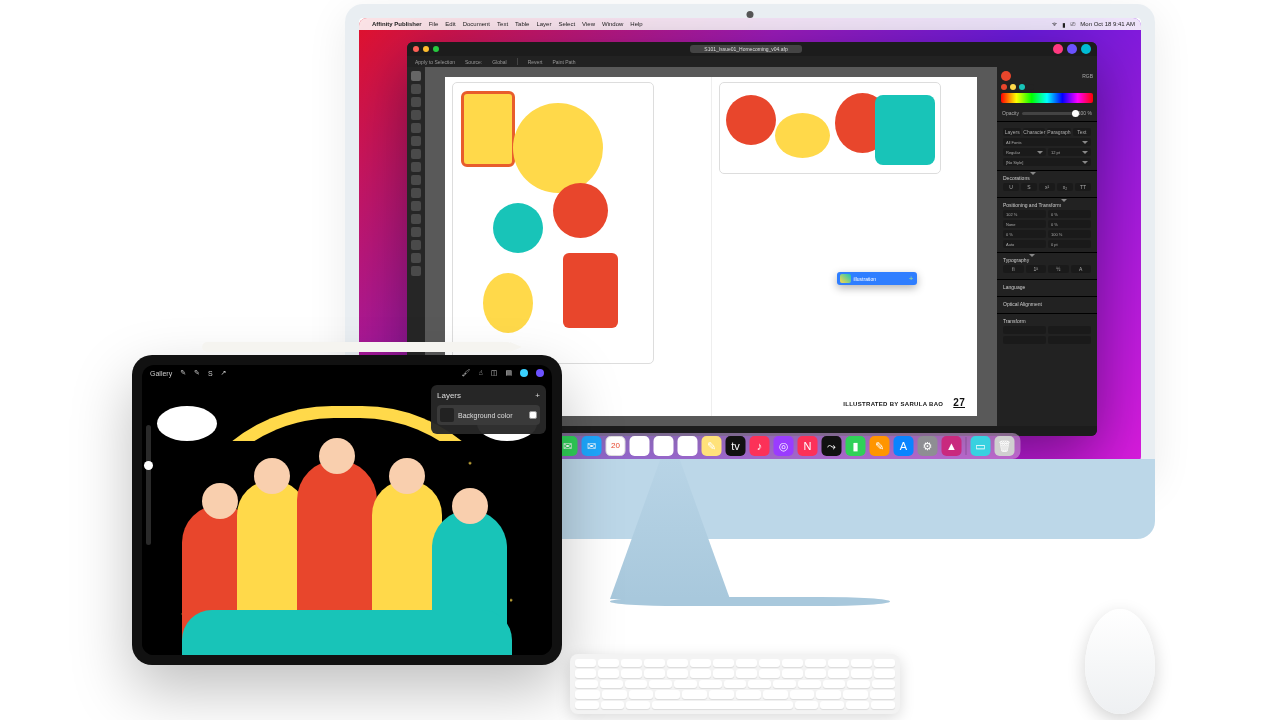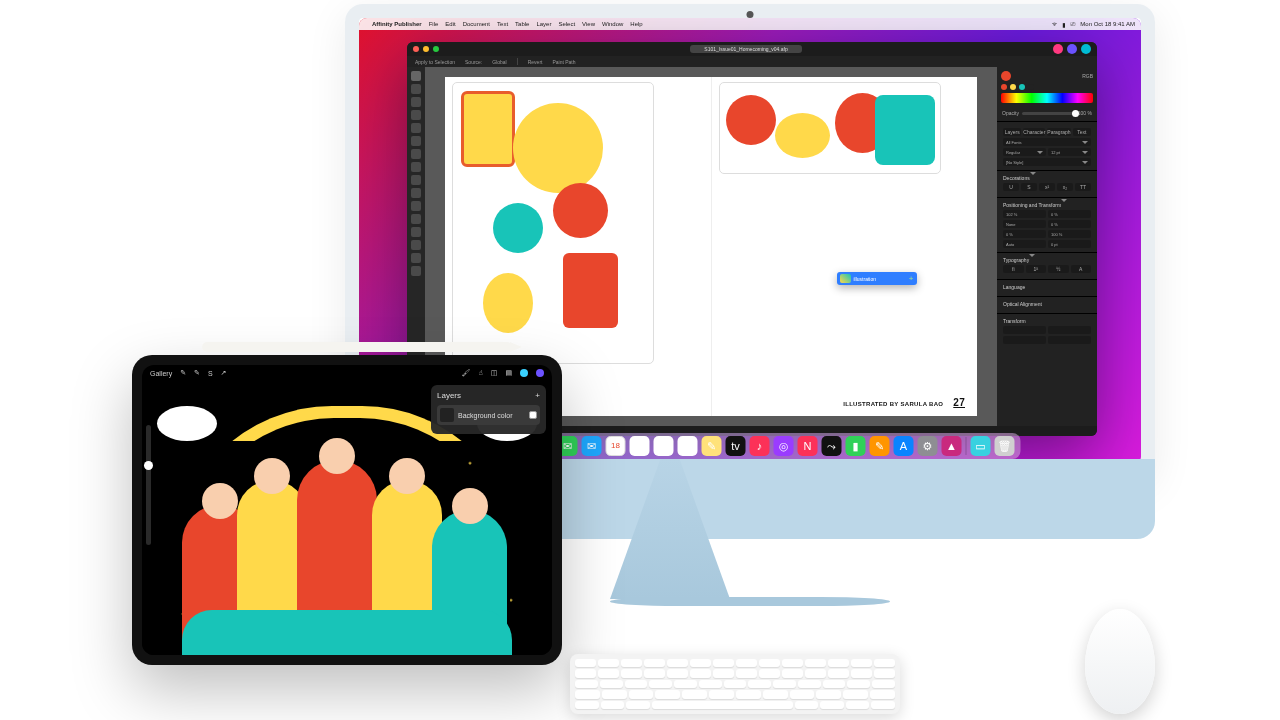--- a/index.html
+++ b/index.html
@@ -376,21 +376,21 @@
         </div>
       </div>
 
       <div class="dock">
         <div class="dock-icon di-finder"></div>
         <div class="dock-icon di-launchpad">⊞</div>
         <div class="dock-icon di-safari">🧭</div>
         <div class="dock-icon di-messages">✉︎</div>
         <div class="dock-icon di-mail">✉︎</div>
         <div class="dock-icon di-cal">
-            <span>18</span>
+            <span>20</span>
           </div>
         <div class="dock-icon di-photos">❁</div>
         <div class="dock-icon di-contacts">☍</div>
         <div class="dock-icon di-reminders">≣</div>
         <div class="dock-icon di-notes">✎</div>
         <div class="dock-icon di-tv">tv</div>
         <div class="dock-icon di-music">♪</div>
         <div class="dock-icon di-podcasts">◎</div>
         <div class="dock-icon di-news">N</div>
         <div class="dock-icon di-stocks">⤳</div>

